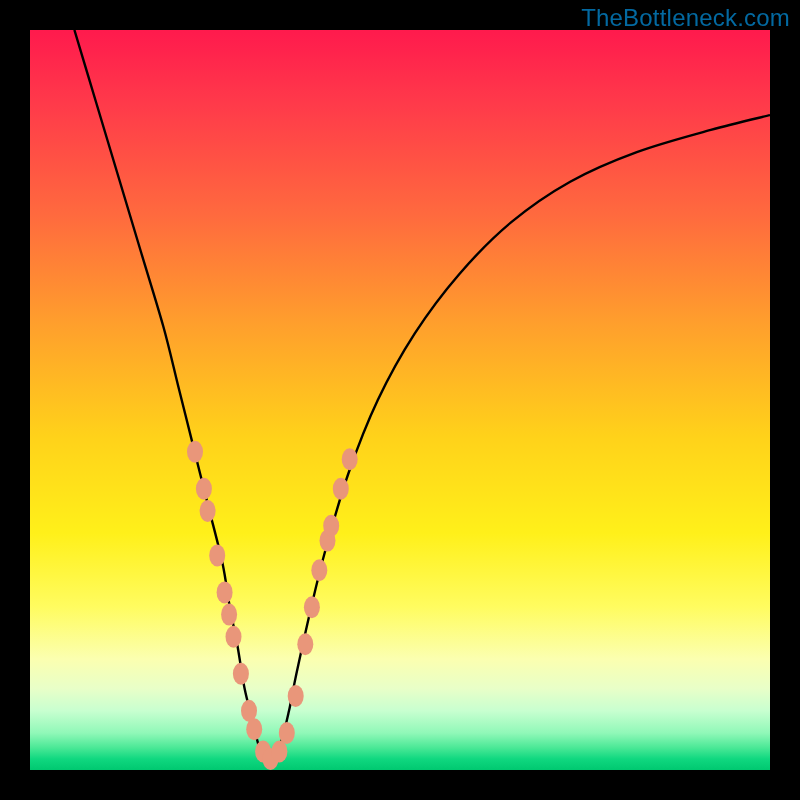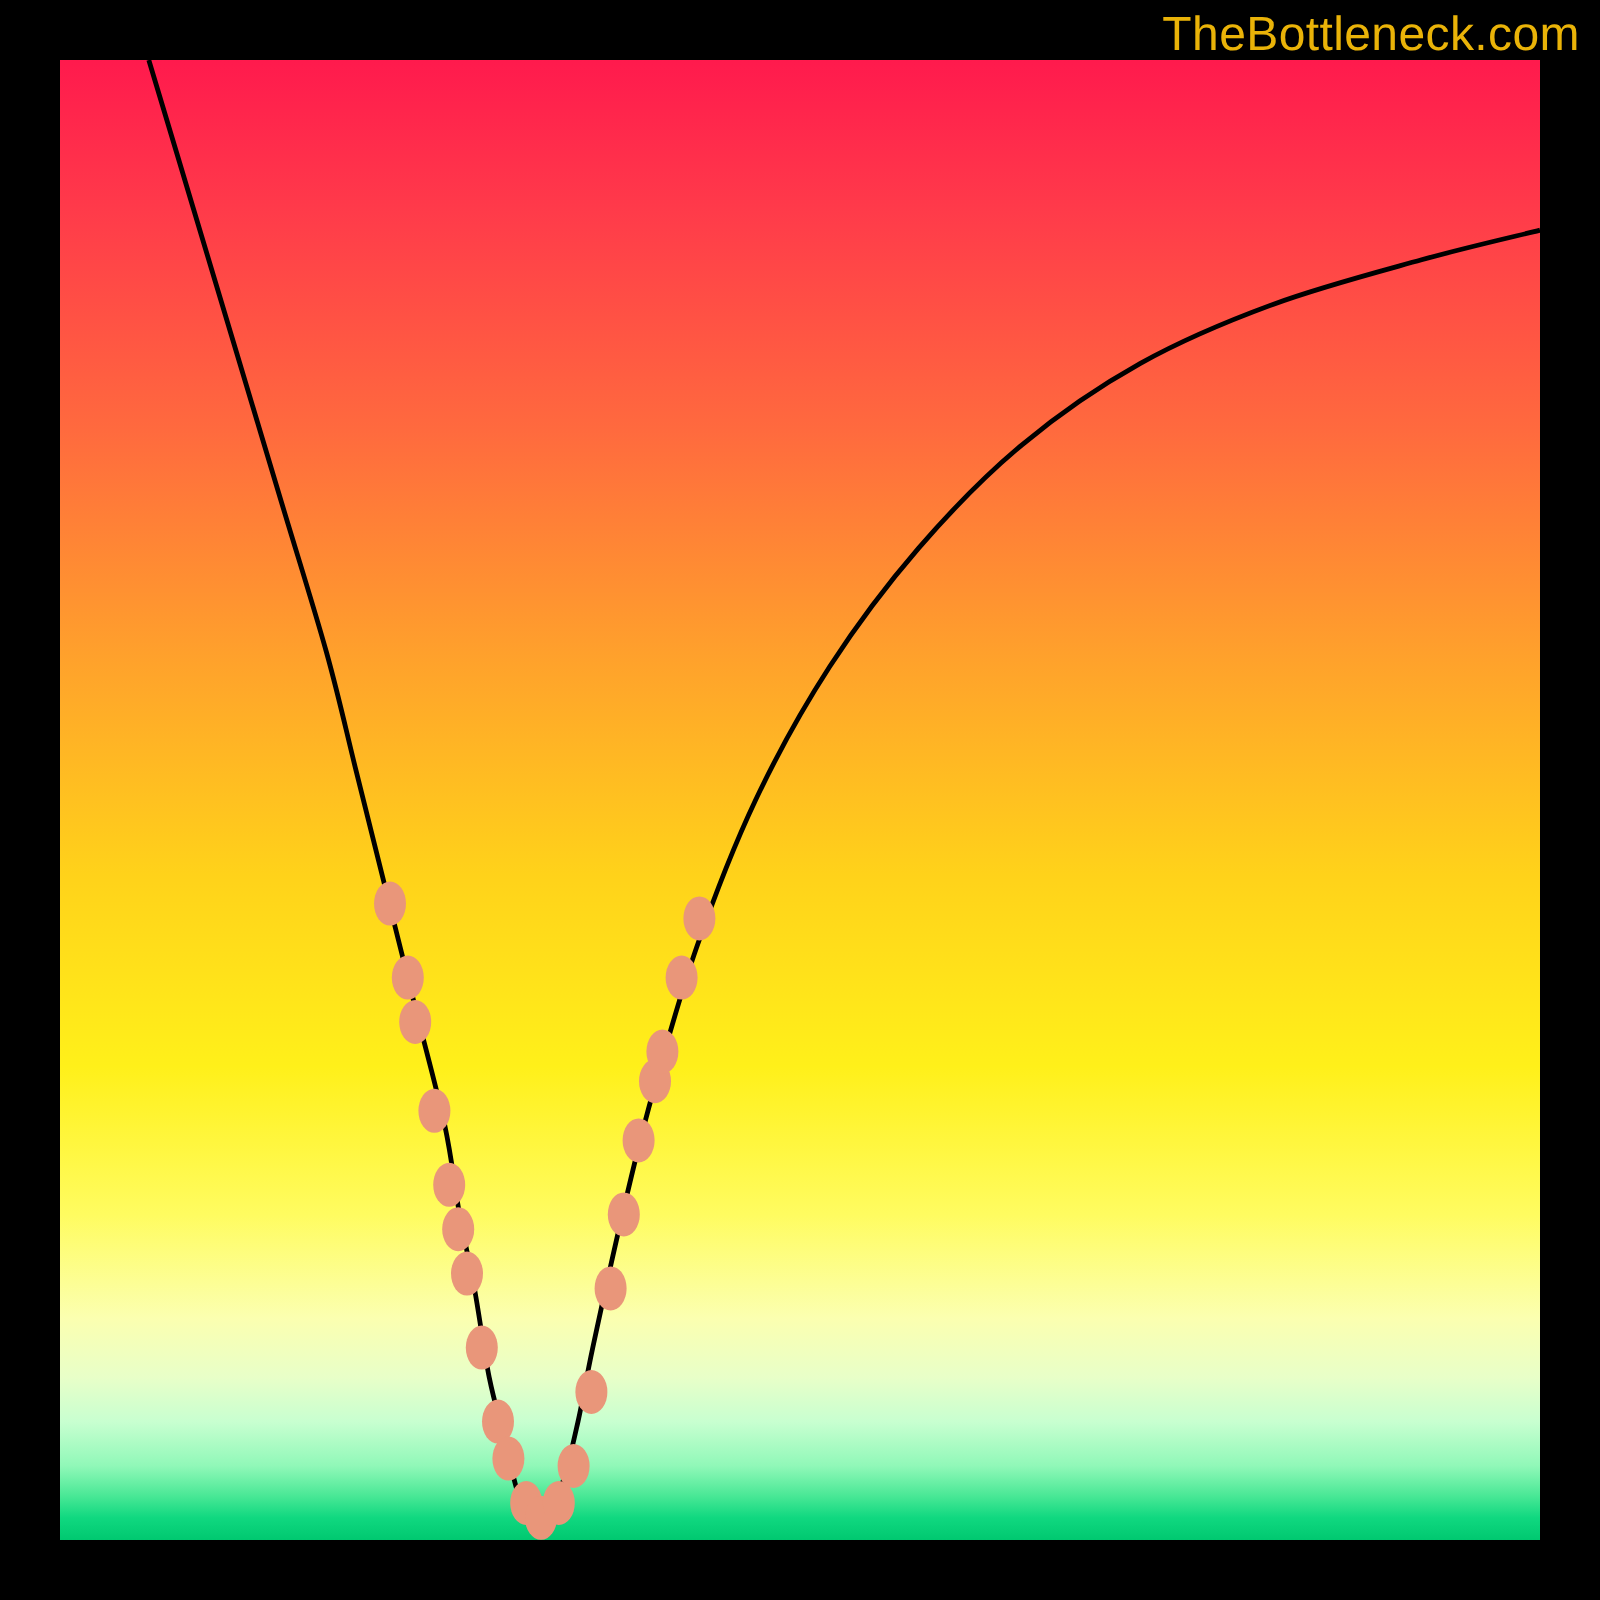--- a/index.html
+++ b/index.html
@@ -47,21 +47,21 @@
     position: absolute;
     left: 0;
     top: 0;
     width: 740px;
     height: 740px;
   }
   .watermark {
     position: absolute;
     top: 4px;
     right: 10px;
-    color: #eab308;
+    color: #0369a1;
     font-size: 24px;
     font-weight: 500;
     letter-spacing: 0.2px;
     user-select: none;
   }
 </style>
 </head>
 <body>
 
 <div class="frame">

